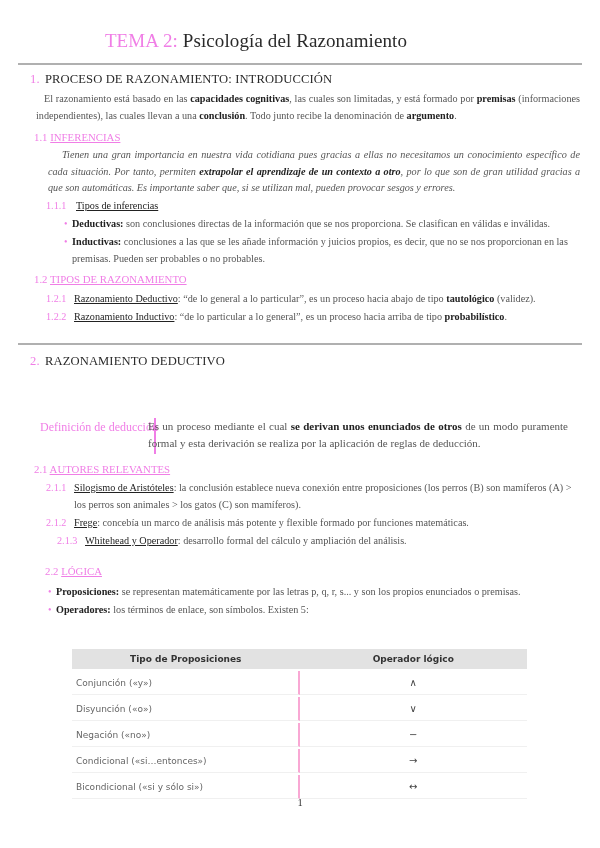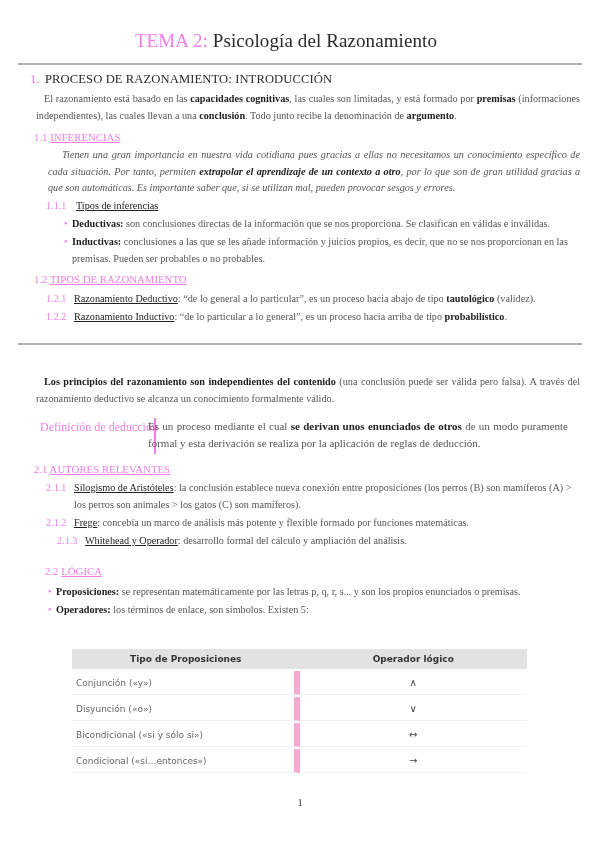--- a/index.html
+++ b/index.html
@@ -1,20 +1,20 @@
 <!DOCTYPE html>
 <html><head>
 <meta charset="utf-8">
 <style>
   html, body { margin:0; padding:0; background:#ffffff; }
   body { width:600px; height:848px; position:relative; overflow:hidden;
          font-family:"Liberation Serif","DejaVu Serif",serif; color:#4a4a4a; }
   .page { position:absolute; left:0; top:0; width:600px; height:848px; }
   .title { position:absolute; top:30px; left:0; width:512px; text-align:center;
-           font-size:19px; color:#2a2a2a; letter-spacing:0.1px;margin-left:30px; }
+           font-size:19px; color:#2a2a2a; letter-spacing:0.1px; }
   .title .pink { color:#f07ee6; }
   .rule { position:absolute; left:18px; width:564px; height:2px; background:#b0b0b0; }
   .h1 { position:absolute; left:30px; font-size:12.6px; color:#2a2a2a; letter-spacing:0.1px; }
   .h1 .num { color:#f07ee6; display:inline-block; width:15px; }
   .para { position:absolute; font-size:10.2px; line-height:16.5px; color:#555; text-align:justify; }
   .para b { color:#222; font-weight:bold; }
   .h2 { position:absolute; left:34px; font-size:10.8px; color:#f07ee6; }
   .h2 .lab { text-decoration:underline; text-transform:uppercase; }
   .h3 { position:absolute; font-size:10.2px; color:#333; }
   .h3 .num { color:#f07ee6; display:inline-block; width:30px; }
@@ -28,21 +28,21 @@
   .numitem b { color:#222; }
   .defbox { position:absolute; left:40px; top:418px; width:540px; height:36px; }
   .defbox .lab { position:absolute; left:0; top:2px; color:#f07ee6; font-size:12px; }
   .defbox .bar { position:absolute; left:114px; top:0; width:2px; height:36px; background:#f07ee6; }
   .defbox .txt { position:absolute; left:108px; top:0; width:420px; font-size:11px; line-height:16.5px; color:#555; text-align:justify; }
   .defbox .txt b { color:#222; }
   table.ops { position:absolute; left:72px; top:631px; width:455px; border-collapse:separate; border-spacing:0 2px;
               font-family:"DejaVu Sans","Liberation Sans",sans-serif; font-size:9px; color:#666;margin-top:16px; }
   table.ops th { background:#e2e2e2; color:#333; font-weight:bold; height:18px; text-align:center; font-size:9px; }
   table.ops td { height:21px; border-bottom:1px solid #f0f0f0; background:#fff; }
-  table.ops td.c1 { padding-left:4px; width:50%; border-right:6px solid #f9a8d4; }
+  table.ops td.c1 { padding-left:4px; width:50%; border-right:2px solid #f9a8d4; }
   table.ops td.c2 { text-align:center; color:#444; font-size:10px; }
   .pagenum { position:absolute; top:797px; left:0; width:600px; text-align:center; font-size:10.5px; color:#333; }
 </style>
 </head>
 <body>
 
 <div class="page">
 
   <div class="title">
     <span class="pink">TEMA 2:</span><span> Psicología del Razonamiento</span>
@@ -85,24 +85,24 @@
   <div class="numitem" style="left:74px; top:291px; width:506px;">
     <span class="num">1.2.1</span><span class="u">Razonamiento Deductivo</span><span>: “de lo general a lo particular”, es un proceso hacia abajo de tipo </span><b>tautológico</b><span> (validez).</span>
   </div>
 
   <div class="numitem" style="left:74px; top:309px; width:506px;">
     <span class="num">1.2.2</span><span class="u">Razonamiento Inductivo</span><span>: “de lo particular a lo general”, es un proceso hacia arriba de tipo </span><b>probabilístico</b><span>.</span>
   </div>
 
   <div class="rule" style="top:343px;"></div>
 
+  <div class="h1" style="top:354px;">
+    <span class="num">2.</span><span>RAZONAMIENTO DEDUCTIVO</span>
+  </div>
 
-  <div class="para" style="left:36px; top:374px; width:544px; text-indent:8px;">
-    <b>Los principios del razonamiento son independientes del contenido</b><span> (una conclusión puede ser válida pero falsa). A través del razonamiento deductivo se alcanza un conocimiento formalmente válido.</span>
-  </div>
 
   <div class="defbox">
     <span class="lab">Definición de deducción</span>
     <span class="bar"></span>
     <div class="txt">
       <span>Es un proceso mediante el cual </span><b>se derivan unos enunciados de otros</b><span> de un modo puramente formal y esta derivación se realiza por la aplicación de reglas de deducción.</span>
     </div>
   </div>
 
   <div class="h2" style="top:463px;">
@@ -143,24 +143,28 @@
     <tbody>
       <tr>
         <td class="c1">Conjunción («y»)</td>
         <td class="c2">∧</td>
       </tr>
       <tr>
         <td class="c1">Disyunción («o»)</td>
         <td class="c2">∨</td>
       </tr>
       <tr>
-        <td class="c1">Bicondicional («si y sólo si»)</td>
-        <td class="c2">↔</td>
+        <td class="c1">Negación («no»)</td>
+        <td class="c2">−</td>
       </tr>
       <tr>
         <td class="c1">Condicional («si…entonces»)</td>
         <td class="c2">→</td>
+      </tr>
+      <tr>
+        <td class="c1">Bicondicional («si y sólo si»)</td>
+        <td class="c2">↔</td>
       </tr>
     </tbody>
   </table>
 
   <div class="pagenum">1</div>
 </div>
 
 </body></html>

